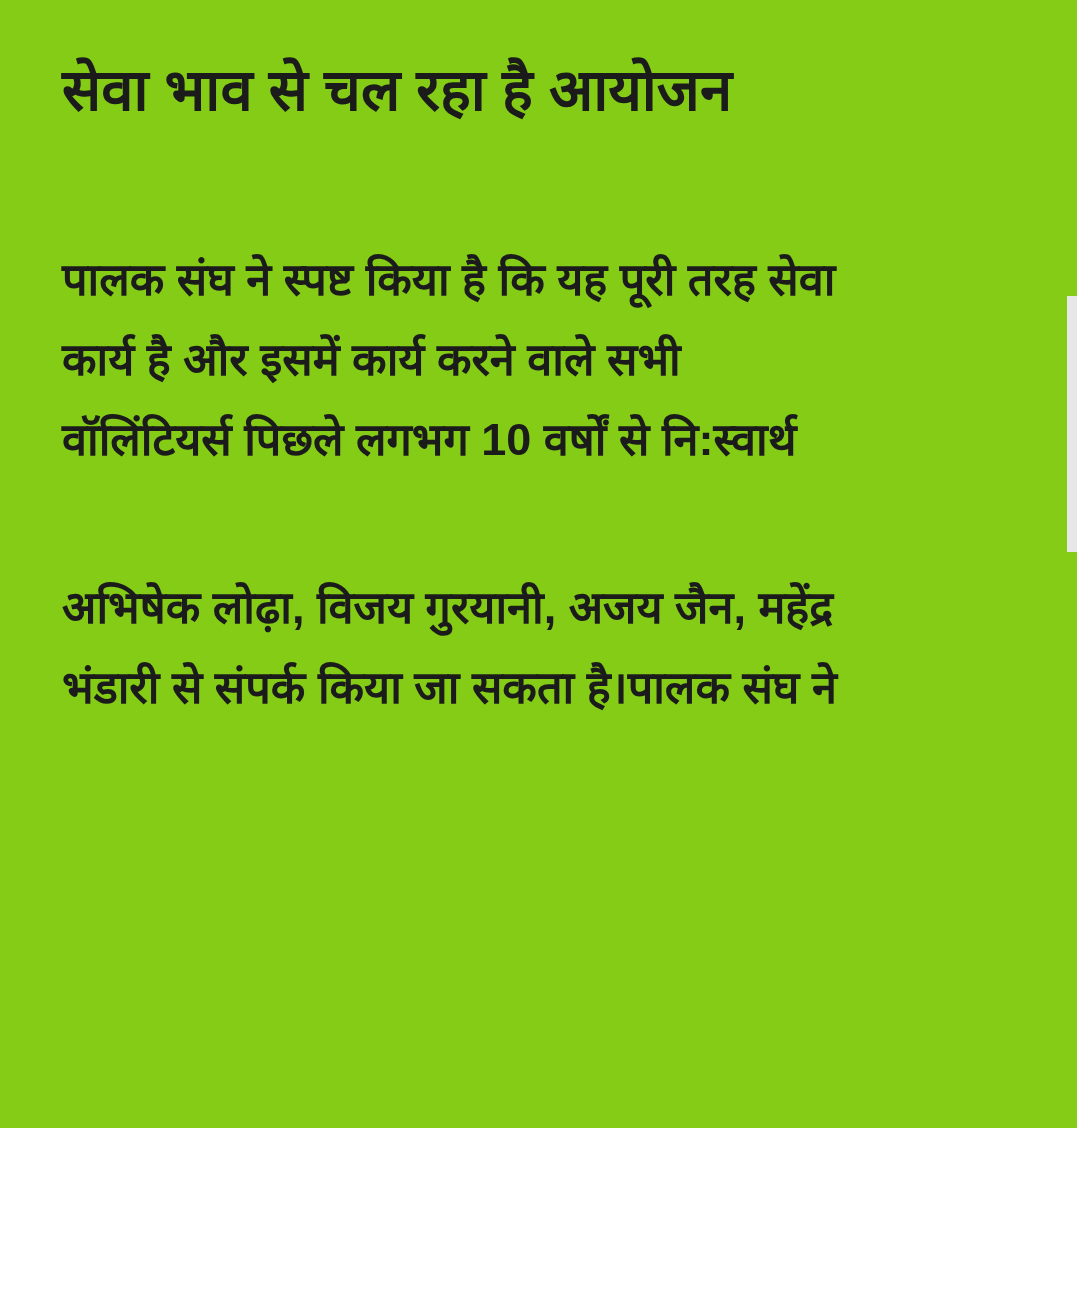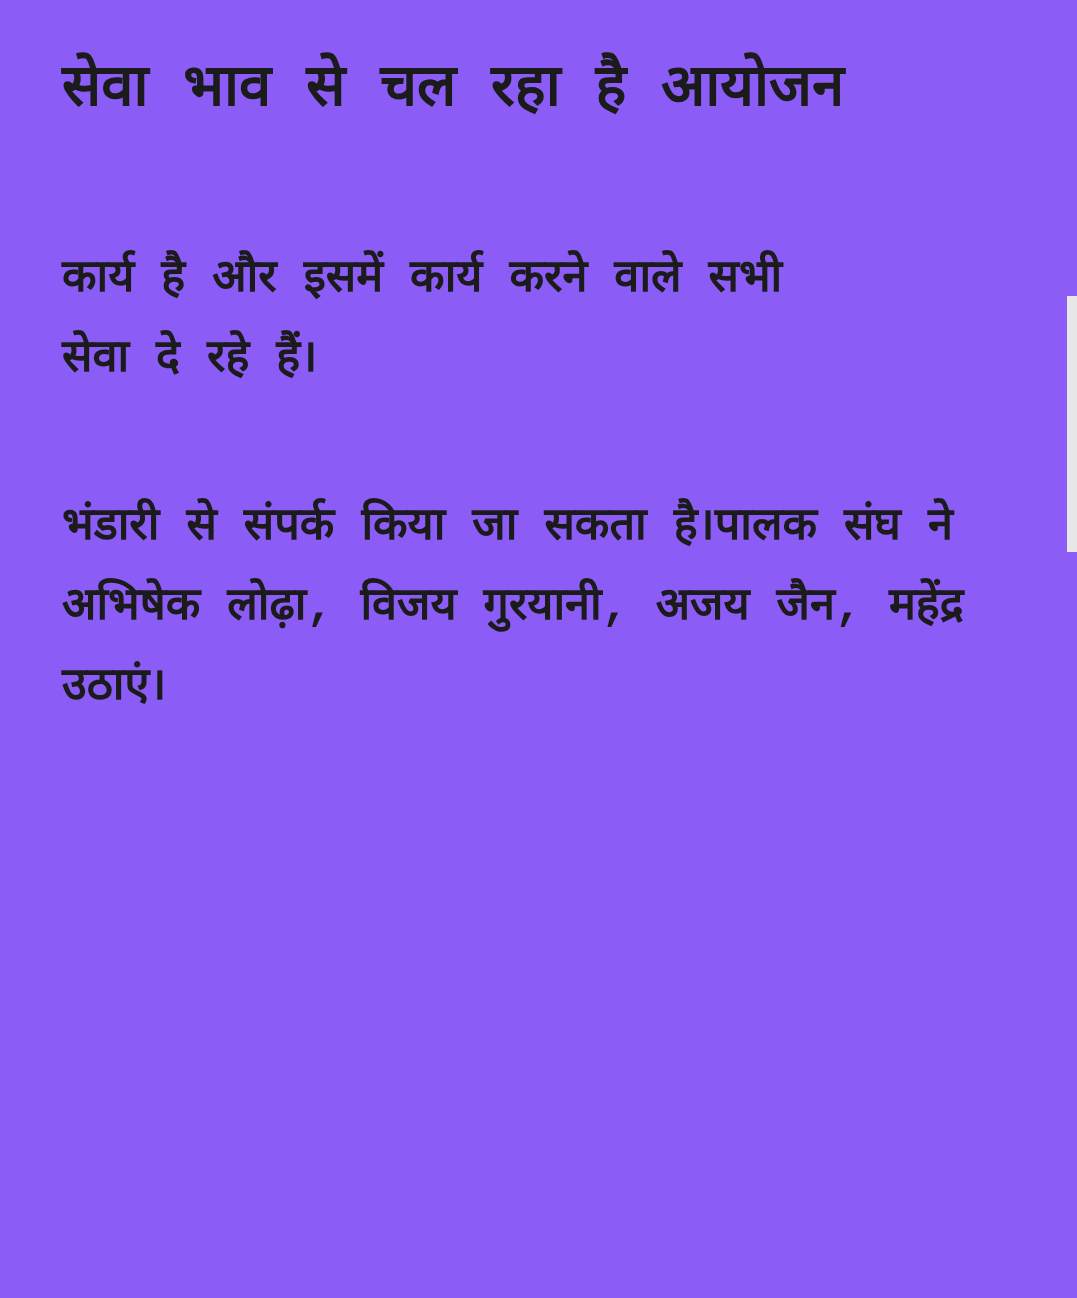--- a/index.html
+++ b/index.html
@@ -3,26 +3,26 @@
   <meta charset="utf-8">
   <style>
     html, body {
       margin: 0;
       padding: 0;
       background: #ffffff;
     }
     .page {
       position: relative;
       width: 1077px;
-      height: 1298px;
-      background: #8b5cf6;
+      height: 1128px;
+      background: #84cc16;
       box-sizing: border-box;
       padding: 42px 85px 0 62px;
       overflow: hidden;
-      font-family: Liberation Mono, monospace;
+      font-family: Liberation Sans, sans-serif;
       color: #1b1b1b;
     }
     .headline {
       font-size: 58px;
       font-weight: 700;
       line-height: 96px;
       margin: 0;
       color: #1b1b1b;
       letter-spacing: 0;
     }
@@ -50,25 +50,25 @@
     }
   </style>
 </head>
 <body>
 
 <div class="page">
 
   <h1 class="headline">सेवा भाव से चल रहा है आयोजन</h1>
 
   <div class="para para-1">
+    <span class="line">पालक संघ ने स्पष्ट किया है कि यह पूरी तरह सेवा</span>
     <span class="line">कार्य है और इसमें कार्य करने वाले सभी</span>
-    <span class="line">सेवा दे रहे हैं।</span>
+    <span class="line">वॉलिंटियर्स पिछले लगभग 10 वर्षों से नि:स्वार्थ</span>
   </div>
 
   <div class="para para-2">
+    <span class="line">अभिषेक लोढ़ा, विजय गुरयानी, अजय जैन, महेंद्र</span>
     <span class="line">भंडारी से संपर्क किया जा सकता है।पालक संघ ने</span>
-    <span class="line">अभिषेक लोढ़ा, विजय गुरयानी, अजय जैन, महेंद्र</span>
-    <span class="line">उठाएं।</span>
   </div>
 
   <div class="scrollbar-thumb"></div>
 
 </div>
 
 </body></html>

